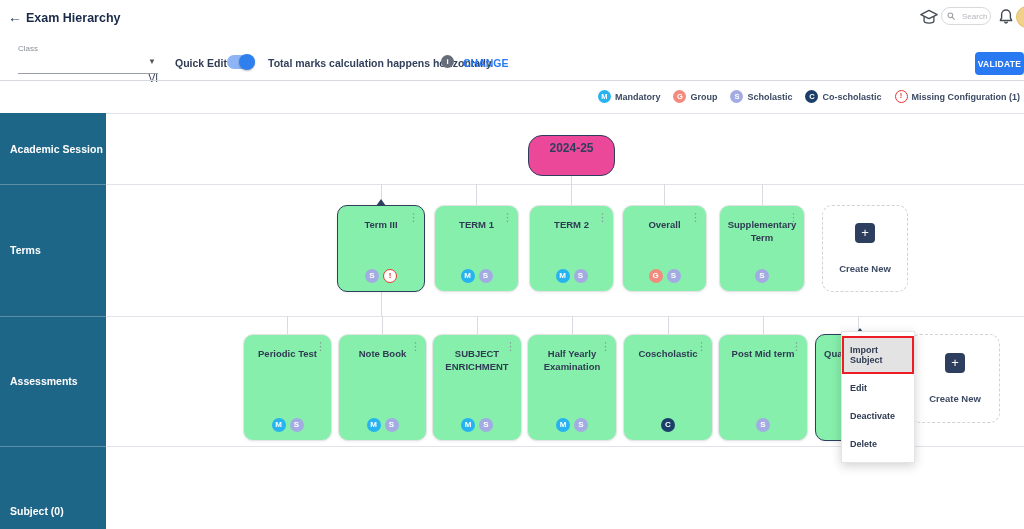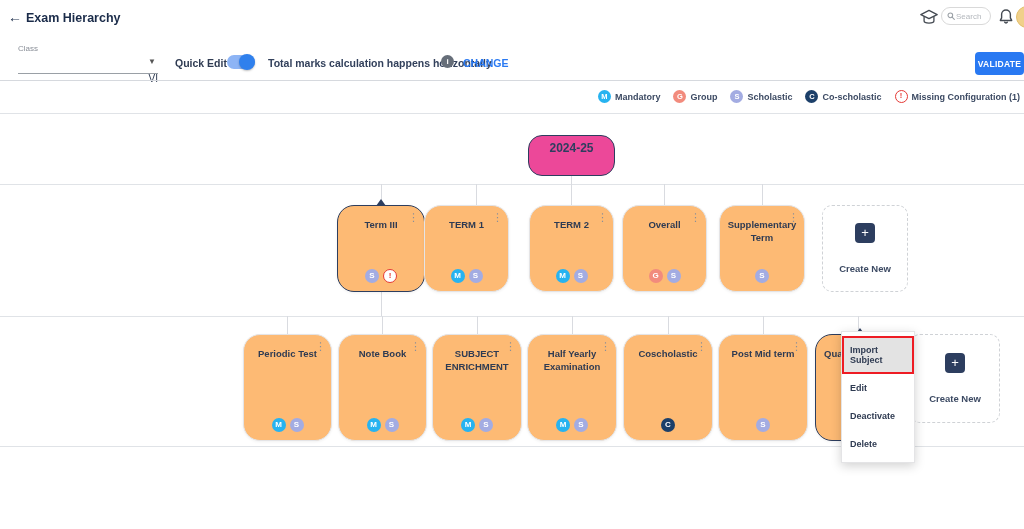--- a/index.html
+++ b/index.html
@@ -6,21 +6,21 @@
   html,body { background:#fff; }
   body { font-family:"Liberation Sans", sans-serif; color:#2f3b52; }
   #app { position:relative; width:1024px; height:529px; overflow:hidden; background:#fff; }
 
   
   .titlebar { position:absolute; left:0; top:0; width:1024px; height:35px; background:#fff; }
   .back-arrow { position:absolute; left:8px; top:9px; font-size:14px; color:#1a2b49; cursor:pointer; }
   .back-arrow::before { content:"←"; }
   .page-title { position:absolute; left:26px; top:11px; font-size:12.5px; font-weight:bold; color:#1a2b49; }
   .cap-icon { position:absolute; left:919px; top:8px; width:20px; height:18px; }
-  .search-pill { position:absolute; left:941px; top:7px; width:50px; height:18px; border:1px solid #d9d9d9; border-radius:10px; display:flex; align-items:center; padding:0 5px; gap:1px; background:#fff; }
+  .search-pill { position:absolute; left:941px; top:7px; width:50px; height:18px; border:1px solid #d9d9d9; border-radius:10px; display:flex; align-items:center; padding:0 5px; gap:7px; background:#fff; }
   .search-pill svg { flex:0 0 auto; }
   .search-pill input { border:none; outline:none; width:30px; font-size:8px; color:#9aa0a6; font-family:"Liberation Sans",sans-serif; background:transparent; }
   .search-pill input::placeholder { color:#b4b8bd; }
   .bell-icon { position:absolute; left:999px; top:8px; width:14px; height:17px; }
   .avatar { position:absolute; left:1016px; top:6px; width:22px; height:22px; border-radius:50%; background:#f0d08a; border:1px solid #e4bf6d; }
 
   
   .class-select { position:absolute; left:18px; top:44px; width:140px; height:30px; border-bottom:1px solid #9aa0a6; cursor:pointer; }
   .class-label { font-size:8px; color:#8a8f98; display:block; }
   .class-value { font-size:10px; color:#2f3b52; display:block; margin-top:20px;text-align:right; }
@@ -55,21 +55,21 @@
   
   .sidebar { position:absolute; left:0; top:113px; width:106px; height:416px; background:#1e6688; }
   .lane { position:absolute; left:0; width:106px; display:flex; align-items:center; }
   .lane-label { color:#fff; font-size:10.5px; font-weight:bold; padding-left:10px; }
   .sidebar .sep { position:absolute; left:0; width:106px; height:1px; background:rgba(255,255,255,.28); }
 
   
   .vline { position:absolute; width:1px; background:#d9dbe0; }
 
   
-  .card { position:absolute; height:87px; background:#fdba74; border:1px solid #e4e4e6; border-radius:17px; box-shadow:0 1px 3px rgba(0,0,0,.06); cursor:pointer; }
+  .card { position:absolute; height:87px; background:#86efac; border:1px solid #e4e4e6; border-radius:10px; box-shadow:0 1px 3px rgba(0,0,0,.06); cursor:pointer; }
   .card.assess { height:107px; }
   .card.selected { border:1.5px solid #2d3e5f; }
   .card .tri { position:absolute; top:-7px; left:50%; margin-left:-5px; width:0; height:0; border-left:5px solid transparent; border-right:5px solid transparent; border-bottom:7px solid #2d3e5f; }
   .card-label { margin-top:13px; padding:0 9px; text-align:center; font-size:9.5px; font-weight:bold; color:#2f3b52; line-height:1.35; }
   .kebab { position:absolute; top:6px; right:5px; color:#8a8f98; font-size:11px; cursor:pointer; line-height:1; }
   .kebab::before { content:"⋮"; }
   .badge-row { position:absolute; bottom:8px; left:0; width:100%; display:flex; justify-content:center; gap:4px; }
 
   .create-card { position:absolute; height:87px; border:1.5px dashed #cfd2d6; border-radius:10px; display:flex; flex-direction:column; align-items:center; justify-content:center; gap:20px; cursor:pointer; background:#fff; }
   .create-card.assess { height:89px; }
@@ -154,20 +154,37 @@
       <span class="legend-label">Missing Configuration (1)</span>
     </span>
   </div>
 
   <div class="hdiv" style="top:113px;"></div>
 
   <div class="hdiv" style="top:184px;"></div>
   <div class="hdiv" style="top:316px;"></div>
   <div class="hdiv" style="top:446px;"></div>
 
+  <div class="sidebar">
+    <div class="lane" style="top:0; height:71px;">
+      <span class="lane-label">Academic Session</span>
+    </div>
+    <div class="sep" style="top:71px;"></div>
+    <div class="lane" style="top:71px; height:132px;">
+      <span class="lane-label">Terms</span>
+    </div>
+    <div class="sep" style="top:203px;"></div>
+    <div class="lane" style="top:203px; height:130px;">
+      <span class="lane-label">Assessments</span>
+    </div>
+    <div class="sep" style="top:333px;"></div>
+    <div class="lane" style="top:333px; height:83px; align-items:flex-end; padding-bottom:12px;">
+      <span class="lane-label">Subject (0)</span>
+    </div>
+  </div>
 
   <div class="vline" style="left:571px; top:162px; height:22px;"></div>
   <div class="vline" style="left:381px; top:184px; height:21px;"></div>
   <div class="vline" style="left:476px; top:184px; height:21px;"></div>
   <div class="vline" style="left:571px; top:184px; height:21px;"></div>
   <div class="vline" style="left:664px; top:184px; height:21px;"></div>
   <div class="vline" style="left:762px; top:184px; height:21px;"></div>
   <div class="vline" style="left:381px; top:292px; height:24px;"></div>
   <div class="vline" style="left:287px; top:316px; height:18px;"></div>
   <div class="vline" style="left:382px; top:316px; height:18px;"></div>
@@ -182,21 +199,21 @@
 
   <div class="card selected" style="left:337px; top:205px; width:88px;">
     <span class="tri"></span>
     <span class="kebab"></span>
     <div class="card-label">Term III</div>
     <div class="badge-row">
       <span class="badge badge-S">S</span>
       <span class="badge badge-alert">!</span>
     </div>
   </div>
-  <div class="card" style="left:424px; top:205px; width:85px;">
+  <div class="card" style="left:434px; top:205px; width:85px;">
     <span class="kebab"></span>
     <div class="card-label">TERM 1</div>
     <div class="badge-row">
       <span class="badge badge-M">M</span>
       <span class="badge badge-S">S</span>
     </div>
   </div>
   <div class="card" style="left:529px; top:205px; width:85px;">
     <span class="kebab"></span>
     <div class="card-label">TERM 2</div>

